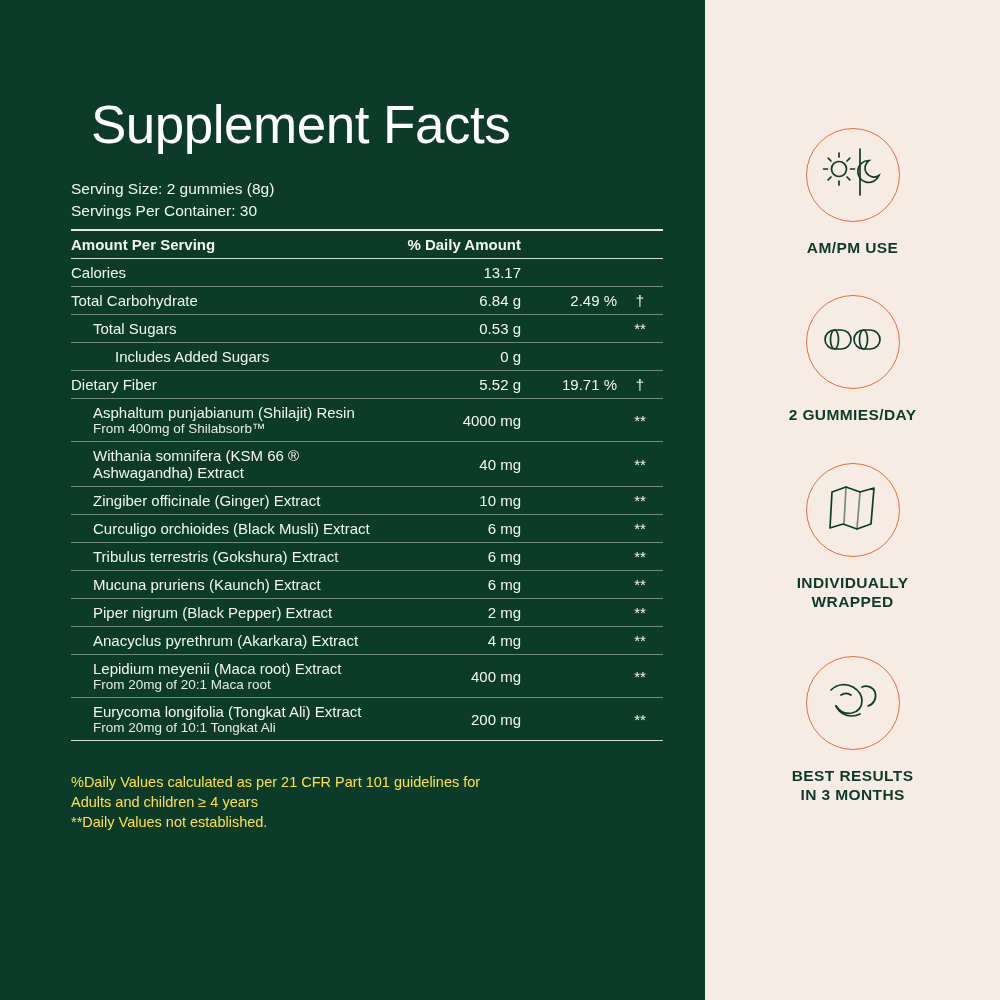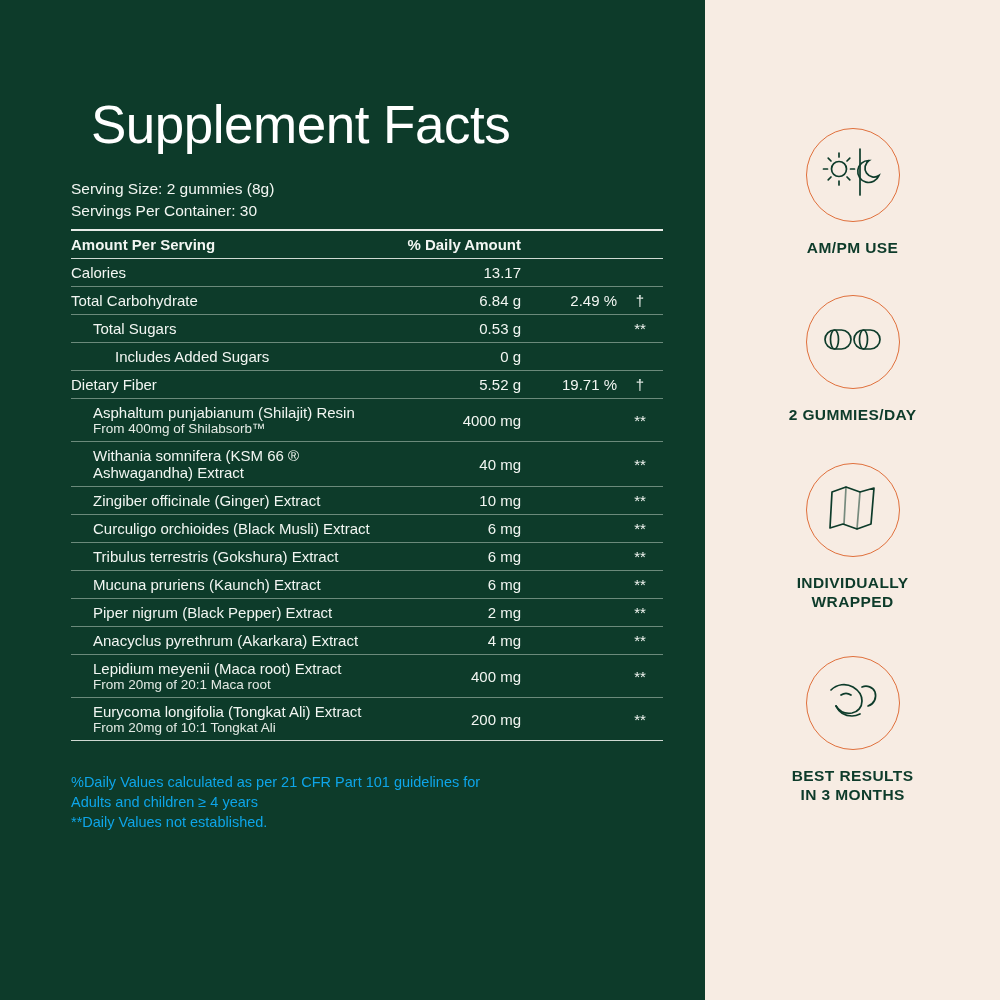--- a/index.html
+++ b/index.html
@@ -75,21 +75,21 @@
   .bold { font-weight: bold; }
   .indent1 { padding-left: 22px !important; }
   .indent2 { padding-left: 44px !important; }
   .sub-line { font-size: 13.5px; display: block; color: #e3eae4; }
   .blend-head { font-weight: bold; font-size: 15px; }
 
   .footnotes {
     position: absolute;
     left: 71px;
     top: 772px;
-    color: #0ea5e9;
+    color: #fde047;
     font-size: 14.5px;
     line-height: 1.38;
     width: 600px;
   }
   
   .right-panel {
     width: 304px;
     height: 1000px;
     background: #f7ece3;
     box-sizing: border-box;

